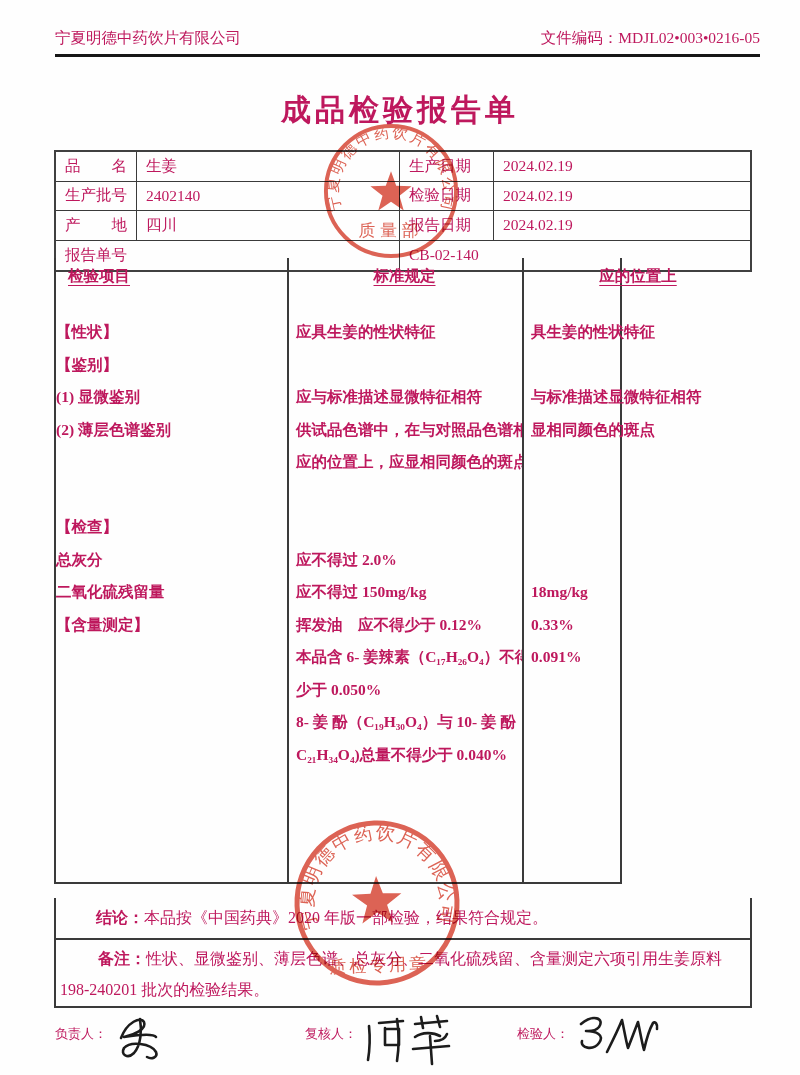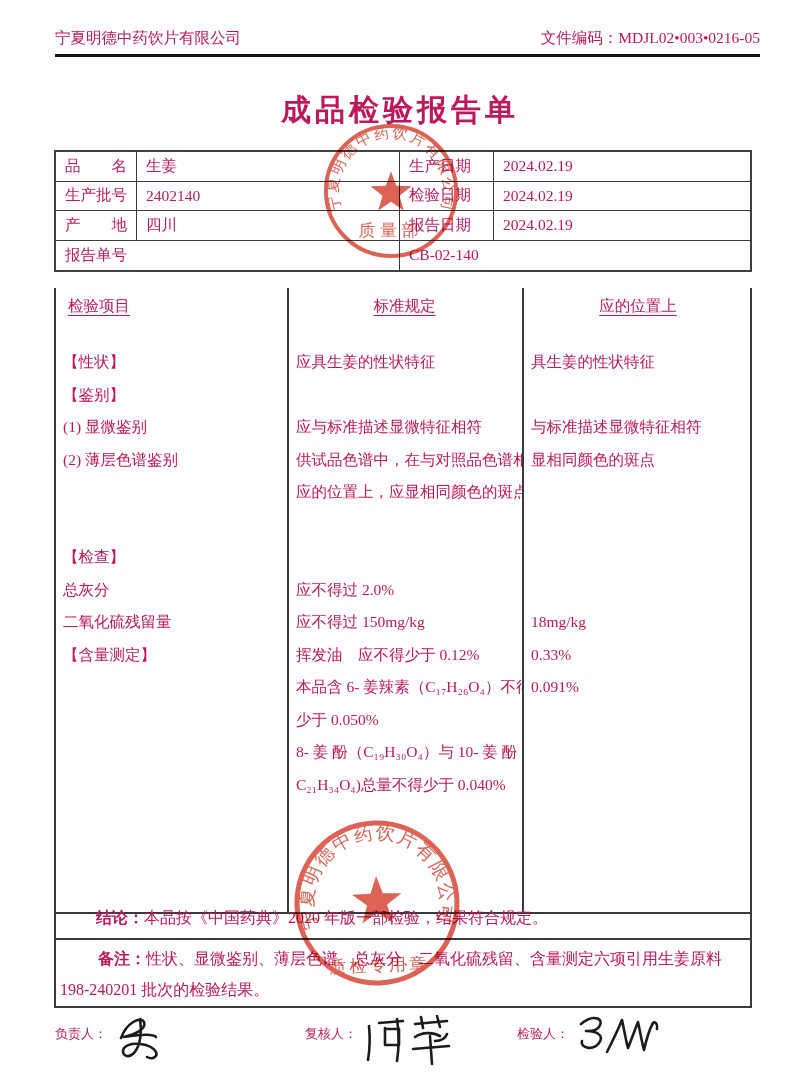--- a/index.html
+++ b/index.html
@@ -15,32 +15,32 @@
   
   .info-table{position:absolute;left:54px;top:150px;width:698px;height:122px;
               border:2px solid #404040;box-sizing:border-box;font-size:15.5px;}
   .info-row{display:grid;height:29.5px;border-bottom:1.5px solid #3a3a3a;box-sizing:border-box;}
   .info-row.r4{border-bottom:none;}
   .info-row.cols4{grid-template-columns:80px 263px 94px 1fr;}
   .info-row.cols2{grid-template-columns:343px 1fr;}
   .ic{display:flex;align-items:center;padding-left:9px;box-sizing:border-box;}
   .ic.bl{border-left:1.5px solid #3a3a3a;}
   
-  .main-table{position:absolute;left:54px;top:288px;width:698px;height:626px;box-sizing:border-box;
-              border:2px solid #3a3a3a;border-top:none;font-size:15.5px;}
+  .main-table{position:absolute;left:54px;top:258px;width:568px;height:626px;box-sizing:border-box;
+              border:2px solid #3a3a3a;border-top:none;font-size:15.5px;font-weight:bold;}
   .vline{position:absolute;top:0;bottom:0;width:1.5px;background:#3a3a3a;}
   .vline.v1{left:231px;} .vline.v2{left:466px;}
   .mt-header{display:grid;grid-template-columns:231px 235px 232px;height:36px;}
   .mt-header .hcell{display:flex;align-items:center;justify-content:center;}
   .mt-header .hcell:first-child{justify-content:flex-start;padding-left:12px;}
   .mt-header .hcell span{text-decoration:underline;text-underline-offset:4px;}
   .mt-body{padding-top:22px;}
   .mt-row{display:grid;grid-template-columns:231px 235px 232px;height:32.5px;line-height:32.5px;}
   .mt-row .cell{overflow:hidden;white-space:nowrap;}
-  .mt-row .cell.c0{padding-left:7px;}
+  .mt-row .cell.c0{}
   .mt-row .cell.c1{padding-left:9px;}
   .mt-row .cell.c2{padding-left:9px;}
   
   .concl{position:absolute;left:54px;top:898px;width:698px;height:42px;box-sizing:border-box;
          border:2px solid #3a3a3a;border-top:none;font-size:16px;
          display:flex;align-items:center;padding-left:40px;}
   .remark{position:absolute;left:54px;top:940px;width:698px;height:68px;box-sizing:border-box;
           border:2px solid #3a3a3a;border-top:none;font-size:16px;line-height:31px;
           padding:3px 12px 0 4px;}
   .remark p{margin:0;text-indent:38px;}

